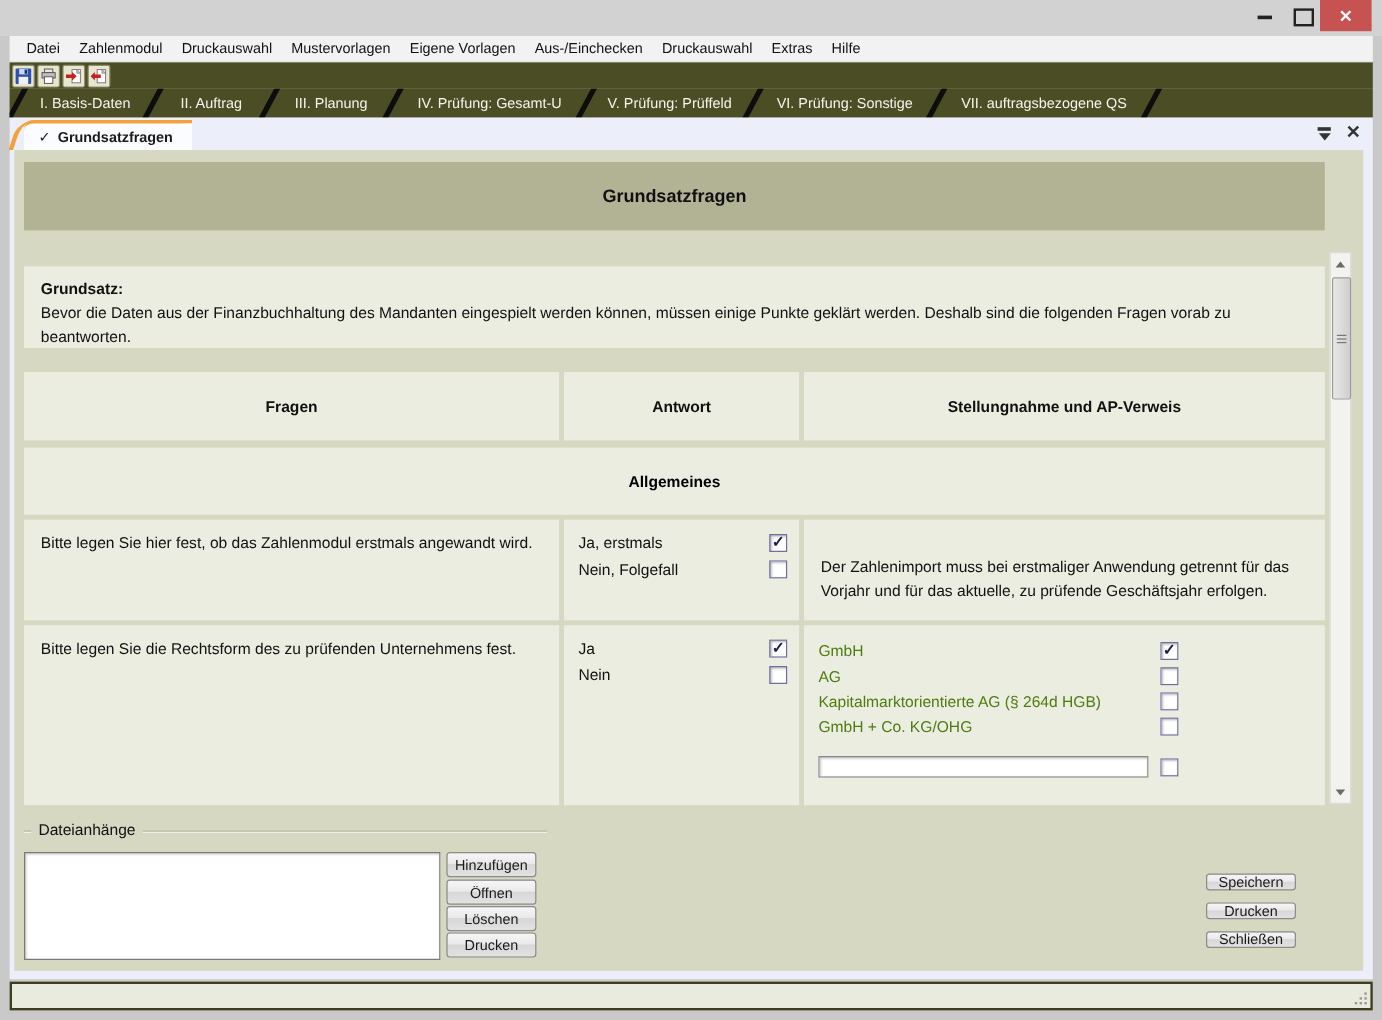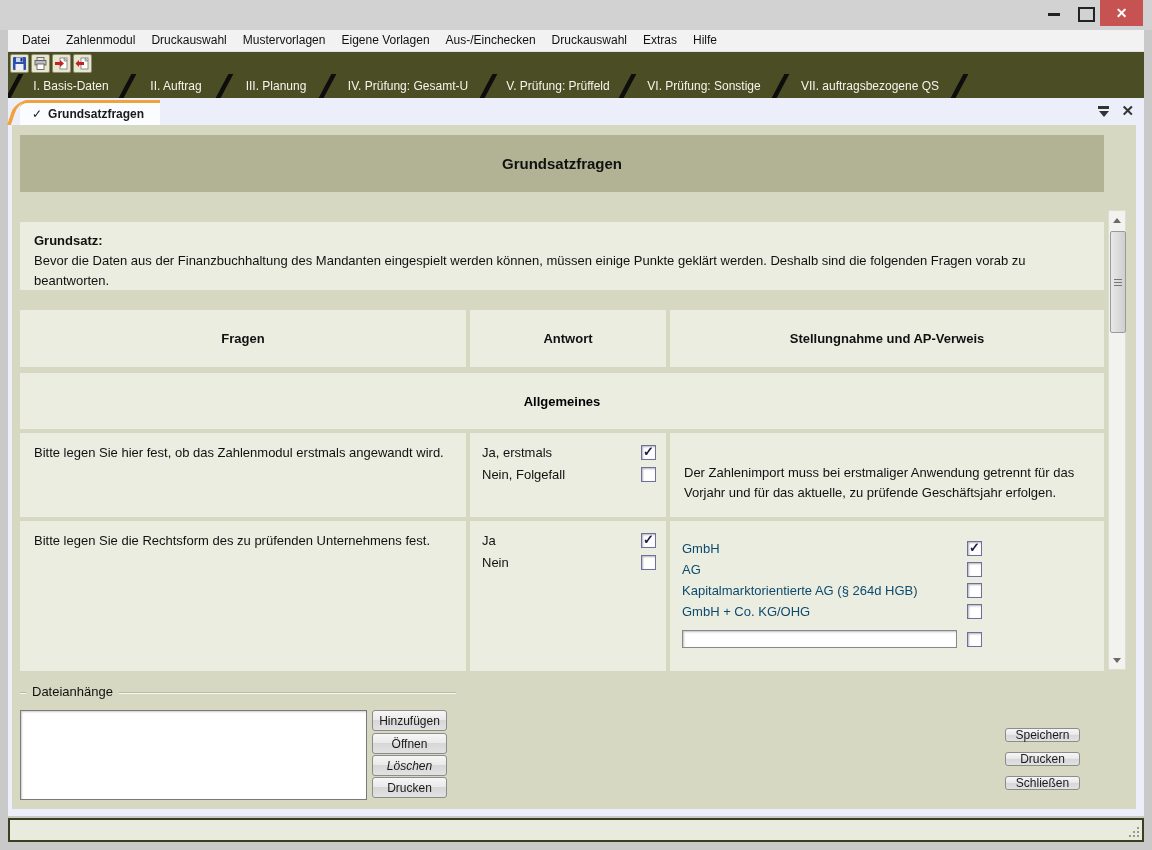--- a/index.html
+++ b/index.html
@@ -52,21 +52,21 @@
   .c2{left:458px;width:196px;}
   .c3{left:658px;width:434px;}
   .section-row{left:8px;top:248px;width:1084px;height:56px;display:flex;align-items:center;justify-content:center;font-weight:bold;font-size:13px;}
   .r1{top:308px;height:84px;}
   .r2{top:396px;height:150px;}
   .qcell{padding:10px 14px;font-size:13px;line-height:20px;color:#111;}
   .acell{padding:8px 10px 8px 12px;font-size:13px;color:#111;}
   .aline{display:flex;align-items:center;justify-content:space-between;height:22px;}
   .ncell{padding:30px 14px;font-size:13px;line-height:20px;color:#111;}
   .optwrap{padding:14px 0 0 12px;}
-  .optline{display:flex;align-items:flex-end;justify-content:space-between;width:300px;height:21px;font-size:13px;color:#0c4a6e;}
+  .optline{display:flex;align-items:flex-start;justify-content:space-between;width:300px;height:21px;font-size:13px;color:#4d7c0f;}
   .custline{display:flex;align-items:center;justify-content:space-between;width:300px;margin-top:11px;}
   .custinput{width:275px;height:18px;background:#fff;border:1px solid #888;box-shadow:inset 1px 1px 2px rgba(0,0,0,.25);font-size:12px;padding:0 3px;box-sizing:border-box;font-family:"Liberation Sans",sans-serif;}
 
   .cb{width:15px;height:15px;background:#fff;border:1px solid #6f6f9e;box-shadow:inset 1px 1px 2px rgba(0,0,0,.3);display:inline-flex;align-items:center;justify-content:center;font-size:13px;font-weight:bold;color:#1b1b52;box-sizing:border-box;flex:0 0 15px;}
   .cb.checked::after{content:"✓";margin-top:-2px;}
 
   
   .vscroll{left:1096px;top:85px;width:18px;height:460px;background:#f2f2ee;border:1px solid #ddddd5;box-sizing:border-box;}
   .sb-arrow{position:absolute;left:0;width:16px;height:16px;display:flex;align-items:center;justify-content:center;}
   .sb-up{top:1px;}
@@ -75,21 +75,21 @@
   .tri-down{width:0;height:0;border-left:4px solid transparent;border-right:4px solid transparent;border-top:5px solid #6a6a66;}
   .sb-thumb{position:absolute;left:1px;top:20px;width:14px;height:100px;background:linear-gradient(90deg,#e8e8e8,#cfcfcf);border:1px solid #9a9a9a;border-radius:2px;display:flex;align-items:center;justify-content:center;flex-direction:column;gap:2px;}
   .sb-thumb i{display:block;width:8px;height:1px;background:#777;}
 
   
   .group-line{left:8px;top:567px;width:436px;border-top:1px solid #b9b9a9;box-shadow:0 1px 0 rgba(255,255,255,.8);}
   .group-label{left:14px;top:559px;background:#d6d8c2;padding:0 6px;font-size:13px;color:#111;}
   .listbox{left:8px;top:585px;width:345px;height:88px;background:#fff;border:1px solid #7a7a7a;box-shadow:inset 1px 1px 2px rgba(0,0,0,.2);}
   .win-btn{background:linear-gradient(#f6f6f6,#eaeaea 45%,#d7d7d7 50%,#e2e2e2);border:1px solid #8c8c8c;border-radius:3px;font-size:12px;color:#1a1a1a;display:flex;align-items:center;justify-content:center;box-sizing:border-box;font-family:"Liberation Sans",sans-serif;}
   .side-btn{left:360px;width:75px;height:21px;}
-  .sb1{top:585px;} .sb2{top:608px;} .sb3{top:630px;font-style:italic;} .sb4{top:652px;}
+  .sb1{top:585px;} .sb2{top:608px;} .sb3{top:630px;} .sb4{top:652px;}
   .act-btn{left:993px;width:75px;height:14px;}
   .ab1{top:603px;} .ab2{top:627px;} .ab3{top:651px;}
 
   
   .statusbar{left:8px;top:818px;width:1136px;height:24px;background:#eaebdf;border:2px solid #3c3e1d;box-sizing:border-box;}
   .grip{position:absolute;right:3px;bottom:3px;width:12px;height:12px;}
   .grip i{position:absolute;width:2px;height:2px;background:#9a9a8c;}
   .g1{right:0;bottom:0;} .g2{right:4px;bottom:0;} .g3{right:8px;bottom:0;}
   .g4{right:0;bottom:4px;} .g5{right:4px;bottom:4px;} .g6{right:0;bottom:8px;}
 </style>

